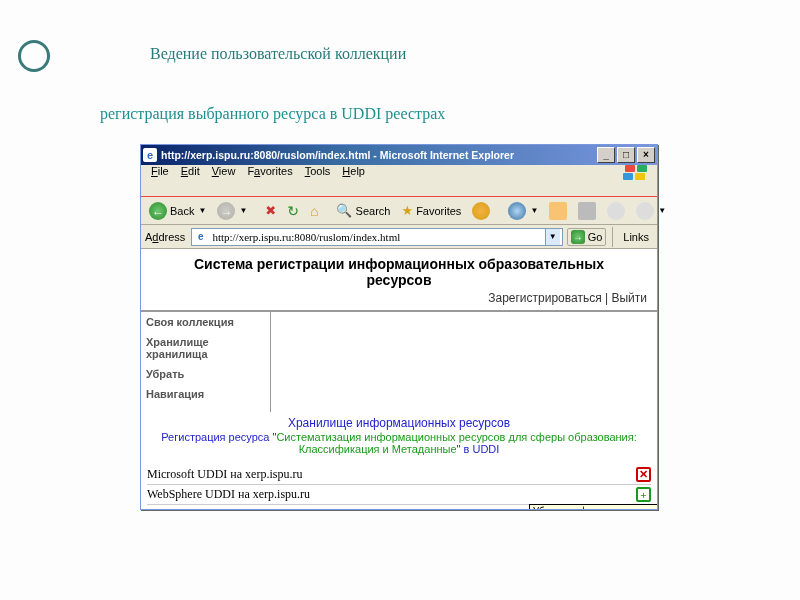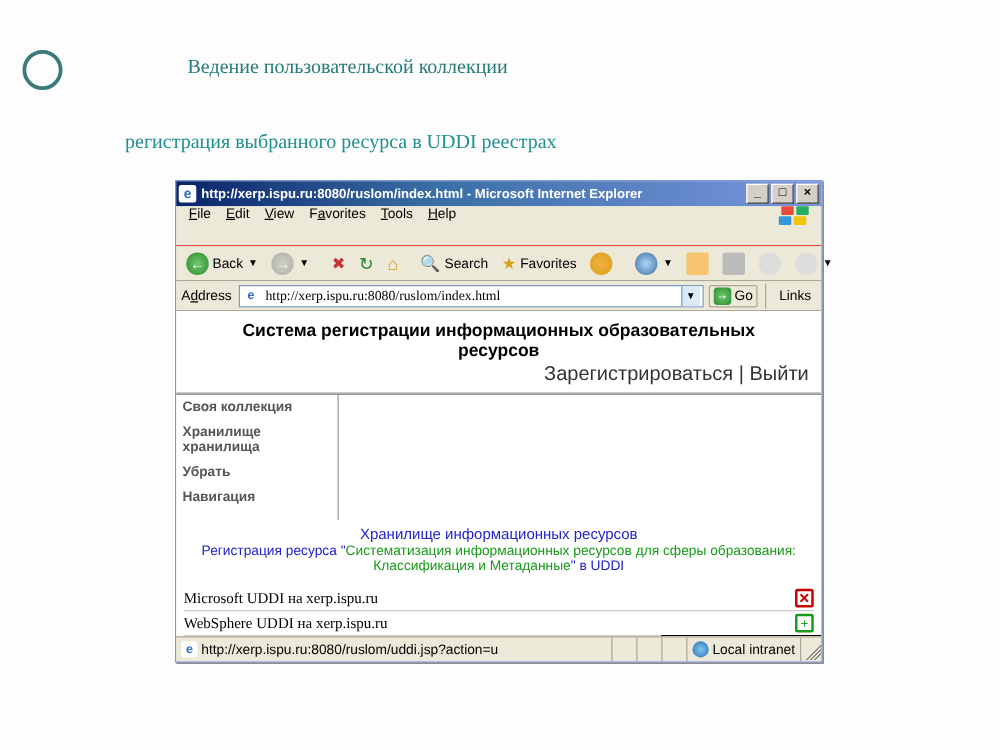--- a/index.html
+++ b/index.html
@@ -165,21 +165,21 @@
     height: 260px;
     overflow: hidden;
   }
   .page-title-row {
     text-align: center; padding: 6px 4px 2px;
     font-family: Arial; font-size: 14px; font-weight: bold;
     border-bottom: 1px solid #999;
   }
   .page-title-row .line2 { display:block; }
   .header-links {
-    text-align: right; font-size: 16px; padding: 3px 6px 3px;
+    text-align: right; font-size: 12px; padding: 3px 6px 3px;
     color: #333;
   }
   .header-links span { color:#333;}
   .body-cols {
     display: flex;
     border-top: 1px solid #999;
     height: 190px;
     flex-direction: column;
   }
   .sidebar {
@@ -390,29 +390,15 @@
             <div class="reg-row">
               <span class="label">WebSphere UDDI на xerp.ispu.ru</span>
               <span class="action-icon add-icon">+</span>
             </div>
           </div>
           <div class="tooltip">Убрать информацию о рес</div>
         </div>
       </div>
     </div>
 
-    <div class="status-bar">
-      <div class="status-cell url">
-        <span class="page-ie-icon"></span>
-        <span>http://xerp.ispu.ru:8080/ruslom/uddi.jsp?action=u</span>
-      </div>
-      <div class="status-cell" style="width:20px;"></div>
-      <div class="status-cell" style="width:20px;"></div>
-      <div class="status-cell" style="width:20px;"></div>
-      <div class="status-cell">
-        <span class="intranet-icon"></span>
-        <span>Local intranet</span>
-      </div>
-      <div class="resize-grip"></div>
-    </div>
 
   </div>
 </div>
 
 </body></html>

